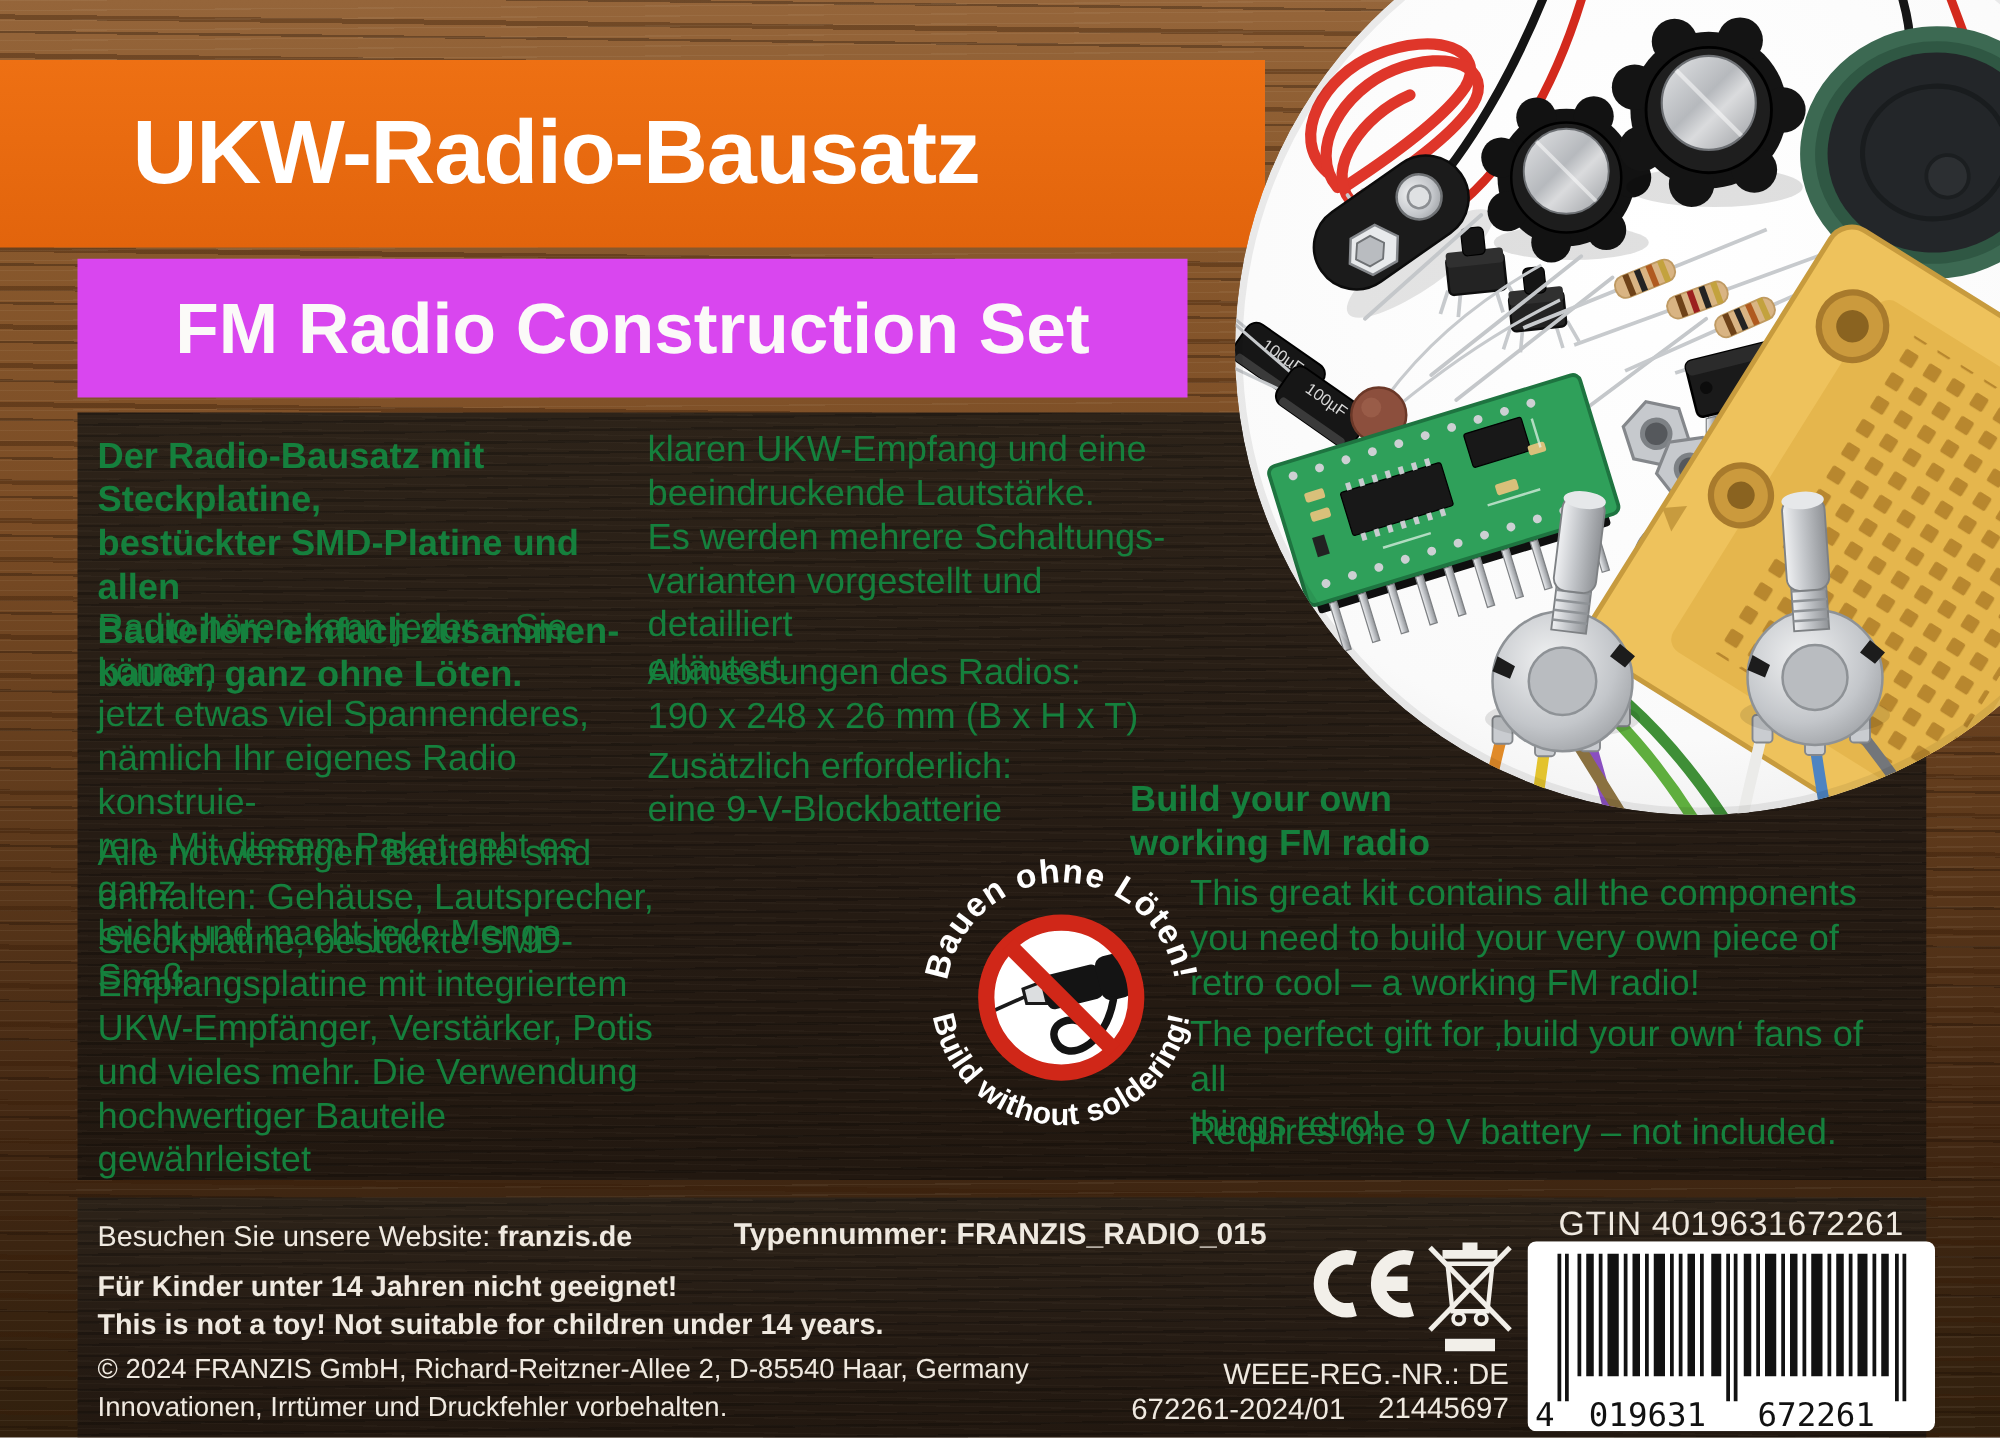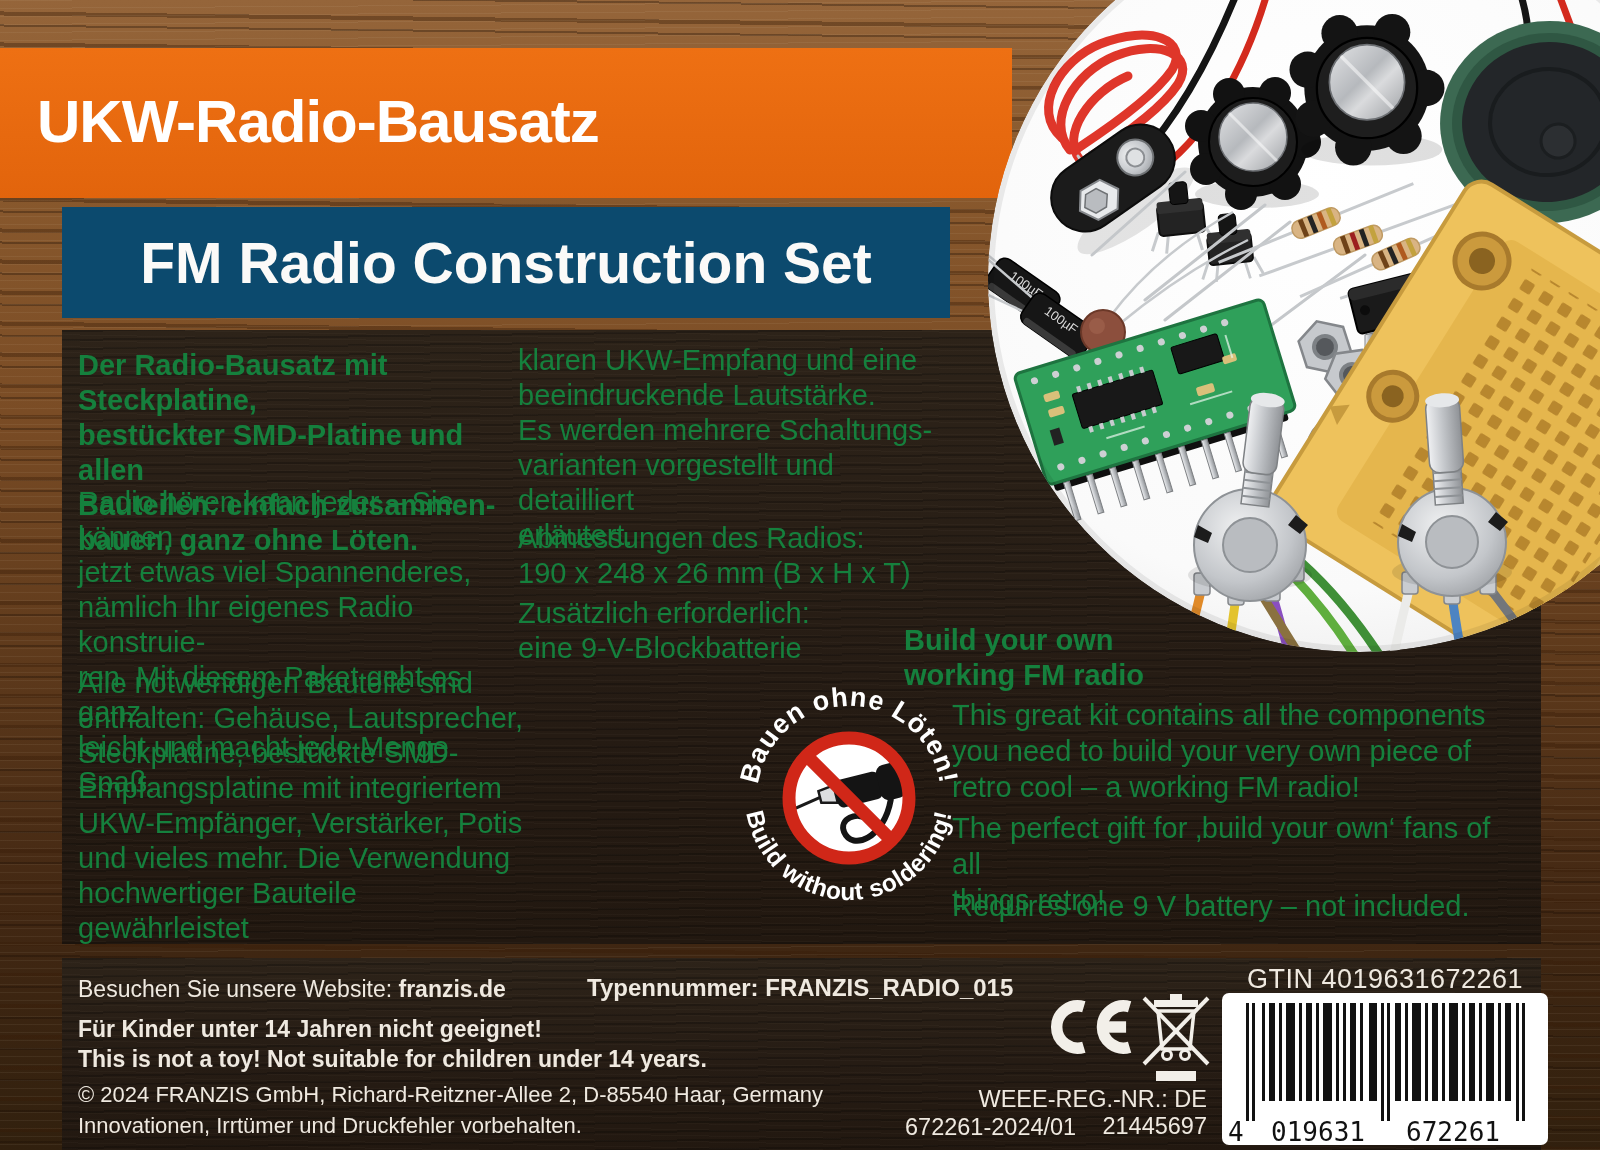--- a/index.html
+++ b/index.html
@@ -13,22 +13,22 @@
   }
   .abs{position:absolute;}
   .panel{
     background:
       repeating-linear-gradient(179.3deg, rgba(0,0,0,.22) 0 2px, transparent 2px 9px),
       repeating-linear-gradient(181deg, rgba(255,230,200,.022) 0 1px, transparent 1px 6px),
       linear-gradient(180deg,#2d2319 0%, #261c14 55%, #221810 100%);
     z-index:1;
   }
   .banner{left:0;top:48px;width:1012px;height:150px;background:linear-gradient(180deg,#ee7013,#e2640c);z-index:2;}
-  .banner h1{margin:0;padding-left:37px;line-height:148px;font-size:60px;font-weight:bold;color:#fff;letter-spacing:-1px;white-space:nowrap;}
-  .blackbar{left:62px;top:207px;width:888px;height:111px;background:#0c4a6e;z-index:2;display:flex;align-items:center;justify-content:center;}
+  .banner h1{margin:0;padding-left:106px;line-height:148px;font-size:72px;font-weight:bold;color:#fff;letter-spacing:-1px;white-space:nowrap;}
+  .blackbar{left:62px;top:207px;width:888px;height:111px;background:#d946ef;z-index:2;display:flex;align-items:center;justify-content:center;}
   .blackbar h2{margin:0;font-size:57px;font-weight:bold;color:#fbfaf8;letter-spacing:0;}
   .mainpanel{left:62px;top:330px;width:1479px;height:614px;}
   .bottompanel{left:62px;top:958px;width:1479px;height:192px;}
   .txt{color:#15803d;font-size:29px;line-height:35px;white-space:pre-line;z-index:6;}
   .bold{font-weight:bold;}
   .ftxt{color:#efe9e0;z-index:6;}
   .photo-svg{left:0;top:0;width:1600px;height:1150px;z-index:4;pointer-events:none;}
   .badge-svg{left:733px;top:678px;width:232px;height:240px;z-index:6;}
   .mark-svg{z-index:6;}
   .arc-text{fill:#fff;font-family:"Liberation Sans",sans-serif;font-weight:bold;}

